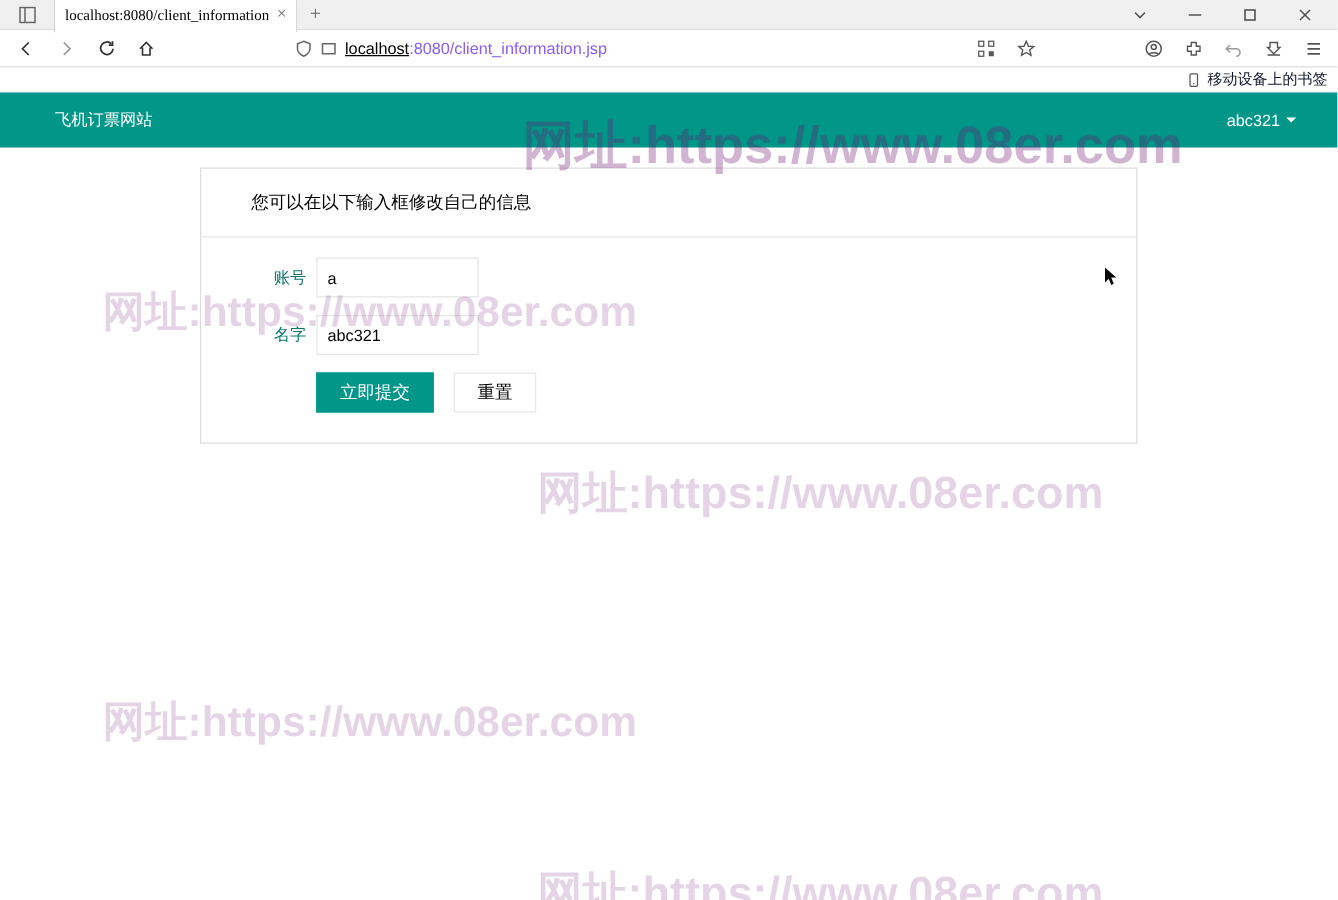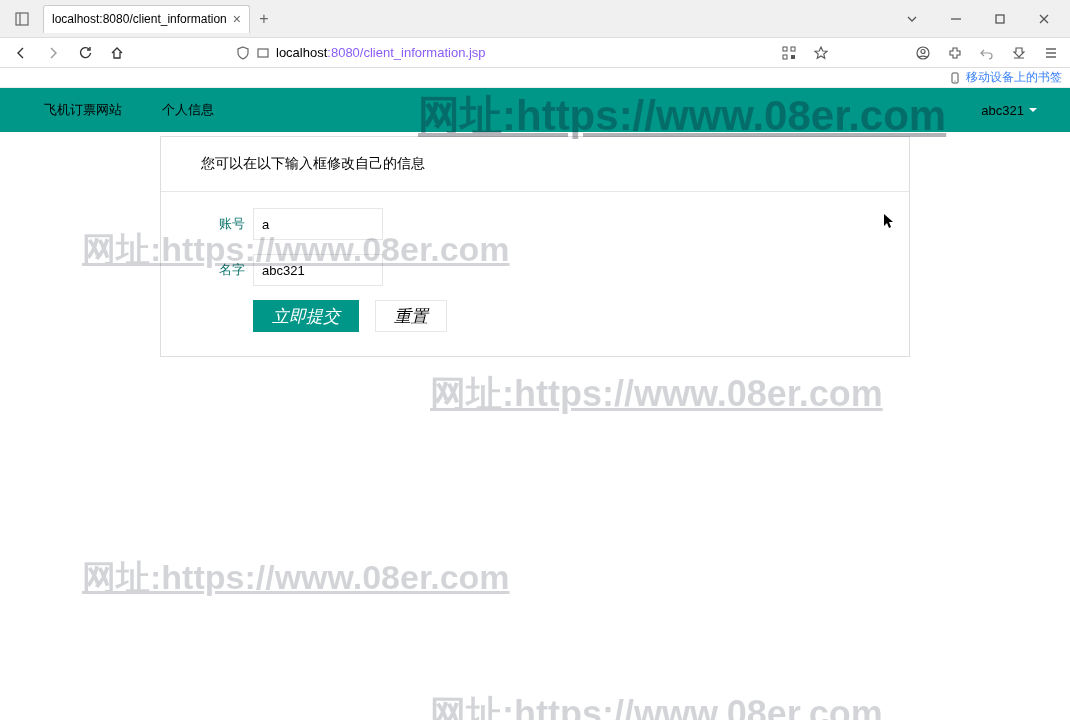--- a/index.html
+++ b/index.html
@@ -1,58 +1,58 @@
 <!DOCTYPE html>
 <html><head>
   <meta charset="utf-8">
   <style>
     * { margin: 0; padding: 0; box-sizing: border-box; }
     body { font-family: -apple-system, "Segoe UI", "Microsoft YaHei", sans-serif; background: #fff; width: 1070px; height: 720px; overflow: hidden; position: relative; }
     
     
-    .browser-tabs { height: 38px; background: #f0f0f0; display: flex; align-items: center; border-bottom: 1px solid #ddd; }
+    .browser-tabs { height: 24px; background: #f0f0f0; display: flex; align-items: center; border-bottom: 1px solid #ddd; font-family: Liberation Serif, serif; }
     .tab-side-icon { width: 44px; height: 30px; display: flex; align-items: center; justify-content: center; color: #666; }
     .tab { height: 28px; background: #fff; border: 1px solid #ccc; border-bottom: none; border-radius: 3px 3px 0 0; display: flex; align-items: center; padding: 0 8px; min-width: 160px; font-size: 12px; margin-left: -1px; }
     .tab-title { flex: 1; white-space: nowrap; overflow: hidden; text-overflow: ellipsis; }
     .tab-close { margin-left: 6px; color: #666; cursor: pointer; font-size: 14px; }
     .tab-new { width: 28px; height: 28px; display: flex; align-items: center; justify-content: center; color: #666; cursor: pointer; font-size: 16px; }
     .window-controls { margin-left: auto; display: flex; gap: 8px; padding-right: 8px; align-items: center; }
     .window-controls span { width: 36px; height: 30px; display: flex; align-items: center; justify-content: center; color: #555; cursor: pointer; }
     
     .browser-toolbar { height: 30px; display: flex; align-items: center; padding: 0 8px; gap: 6px; border-bottom: 1px solid #ddd; }
     .tb-btn { width: 26px; height: 26px; display: flex; align-items: center; justify-content: center; color: #333; cursor: pointer; }
     .addr-wrap { flex: 1; display: flex; align-items: center; gap: 6px; margin-left: 100px; }
     .addr-icon { color: #666; }
     .addr-text { font-size: 13px; color: #333; }
-    .addr-text .host { color: #000; }
+    .addr-text .host { color: #000; text-decoration: underline; }
     .addr-text .pale { color: #8b5cf6; }
     .right-icons { display: flex; gap: 10px; align-items: center; }
     .right-icons span { color: #555; cursor: pointer; display: flex; align-items: center; justify-content: center; width: 22px; }
     
-    .bookmark-strip { height: 20px; display: flex; align-items: center; justify-content: flex-end; padding: 0 8px; font-size: 12px; color: #3b82f6; border-bottom: 1px solid #eee; }
-    
-    
-    .site-nav { height: 44px; background: #009688; color: #000000; display: flex; align-items: center; padding: 0 24px; position: relative; }
+    .bookmark-strip { height: 20px; display: flex; align-items: center; justify-content: flex-end; padding: 0 8px; font-size: 12px; color: #0f172a; border-bottom: 1px solid #eee; }
+    
+    
+    .site-nav { height: 44px; background: #009688; color: #ffffff; display: flex; align-items: center; padding: 0 24px; position: relative; }
     .nav-item { padding: 0 20px; height: 44px; display: flex; align-items: center; font-size: 13px; cursor: pointer; }
     .nav-user { margin-left: auto; font-size: 13px; display: flex; align-items: center; gap: 4px; cursor: pointer; padding-right: 8px; }
     
     
-    .card { width: 750px; margin: 4px auto 0; border: 1px solid #ddd; background: #fff; }
+    .card { width: 750px; margin: 16px auto 0; border: 1px solid #ddd; background: #fff; }
     .card-header { padding: 18px 40px; font-size: 14px; border-bottom: 1px solid #e6e6e6; }
     .card-body { padding: 16px 40px 24px; }
     .form-row { display: flex; align-items: center; margin-bottom: 14px; }
     .form-label { width: 44px; font-size: 13px; color: #0f766e; text-align: right; margin-right: 8px; }
     .form-input { width: 130px; height: 32px; border: 1px solid #e6e6e6; padding: 0 8px; font-size: 13px; outline: none; }
     .form-suffix { margin-left: 10px; color: #666; display: flex; align-items: center; }
     .form-actions { display: flex; gap: 16px; margin-left: 52px; margin-top: 8px; }
-    .btn { height: 32px; padding: 0 18px; font-size: 17px; border: 1px solid #e6e6e6; background: #fff; cursor: pointer; font-style: italic; }
+    .btn { height: 32px; padding: 0 18px; font-size: 14px; border: 1px solid #e6e6e6; background: #fff; cursor: pointer; }
     .btn.primary { background: #009688; color: #fff; border-color: #009688; }
     
     
-    .wm { position: absolute; font-size: 34px; font-weight: 600; color: #0f172a; opacity: 0.18; pointer-events: none; white-space: nowrap; font-family: Arial, sans-serif; text-decoration: underline; }
+    .wm { position: absolute; font-size: 34px; font-weight: 600; color: #701a75; opacity: 0.18; pointer-events: none; white-space: nowrap; font-family: Arial, sans-serif; }
     .wm1 { top: 88px; left: 418px; font-size: 42px; opacity: 0.32; }
     .wm2 { top: 227px; left: 82px; }
     .wm3 { top: 370px; left: 430px; font-size: 36px; }
     .wm4 { top: 555px; left: 82px; }
     .wm5 { top: 690px; left: 430px; font-size: 36px; }
     
     .cursor-arrow { position: absolute; top: 214px; left: 884px; pointer-events: none; }
     svg { display: block; }
   </style>
 </head>
@@ -182,21 +182,20 @@
 <div class="bookmark-strip">
   <svg width="12" height="12" viewBox="0 0 12 12" style="margin-right:4px">
       <rect x="2" y="1" width="6" height="10" rx="1" fill="none" stroke="#555" stroke-width="1"></rect>
       <circle cx="5" cy="9" r="0.6" fill="#555"></circle>
     </svg>
   <span>移动设备上的书签</span>
 </div>
 
 <div class="site-nav">
   <div class="nav-item">飞机订票网站</div>
-  <div class="nav-item">个人信息</div>
   <div class="nav-user">
     <span>abc321</span>
     <svg width="10" height="10" viewBox="0 0 10 10">
         <path d="M1 3 L5 7 L9 3 Z" fill="#fff"></path>
       </svg>
   </div>
 </div>
 
 <div class="card">
   <div class="card-header">您可以在以下输入框修改自己的信息</div>

